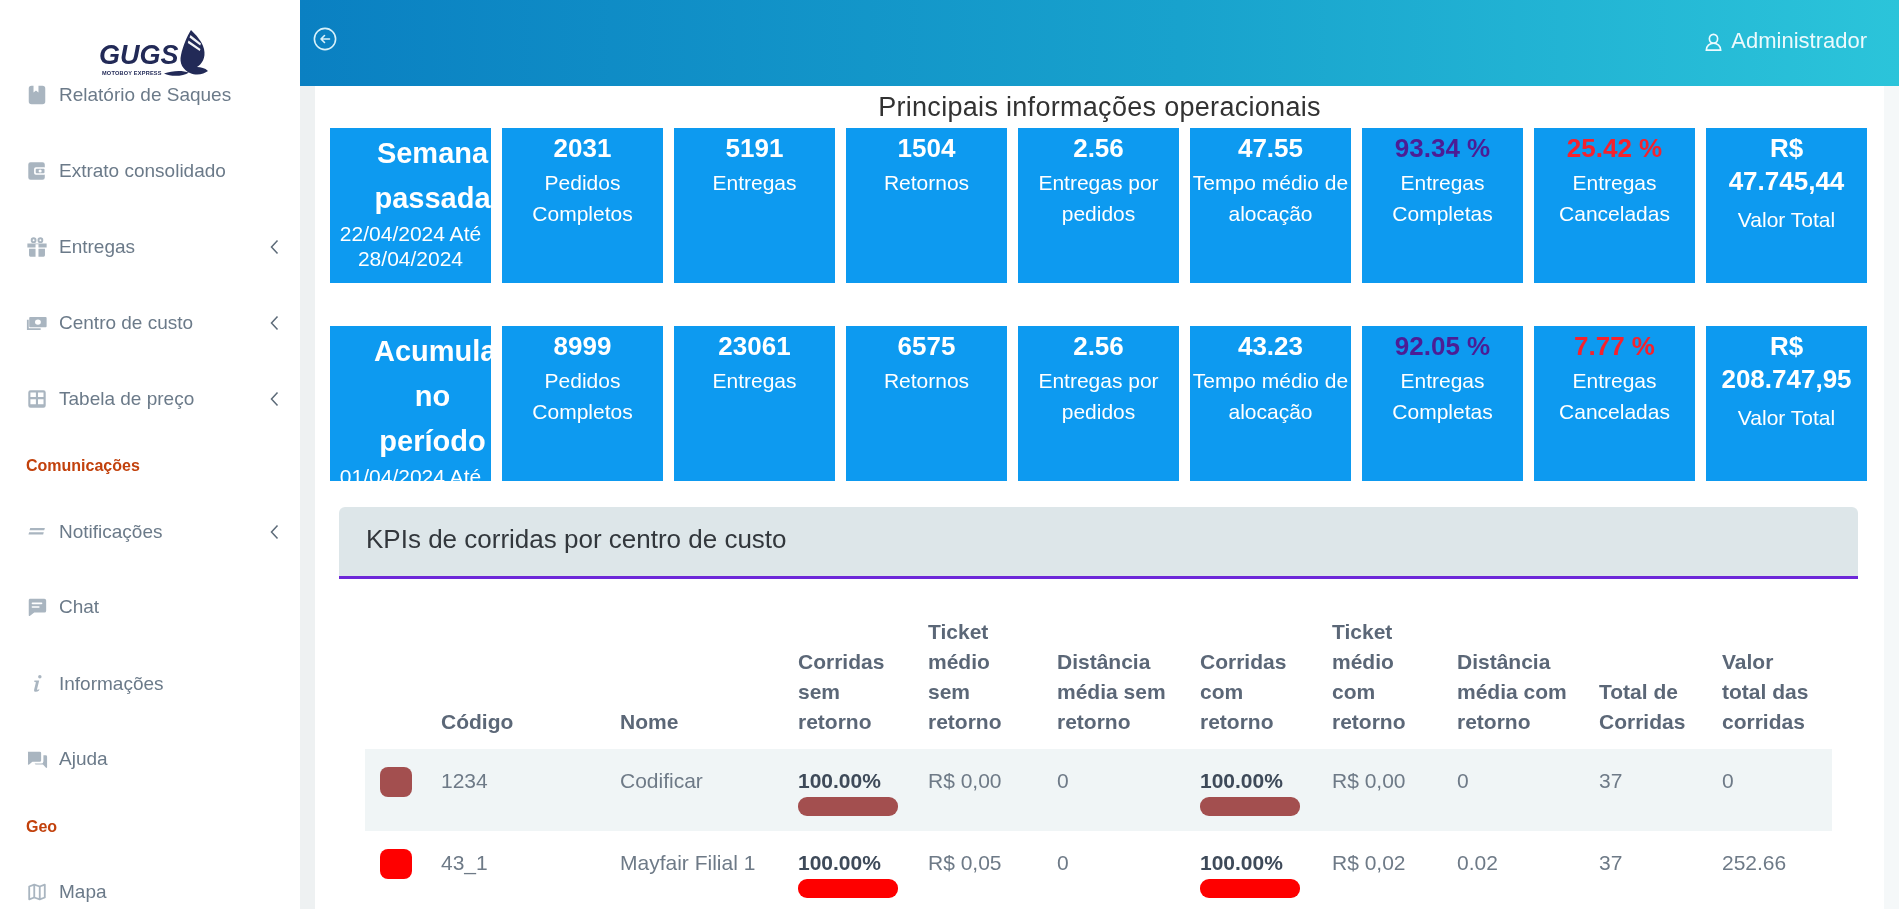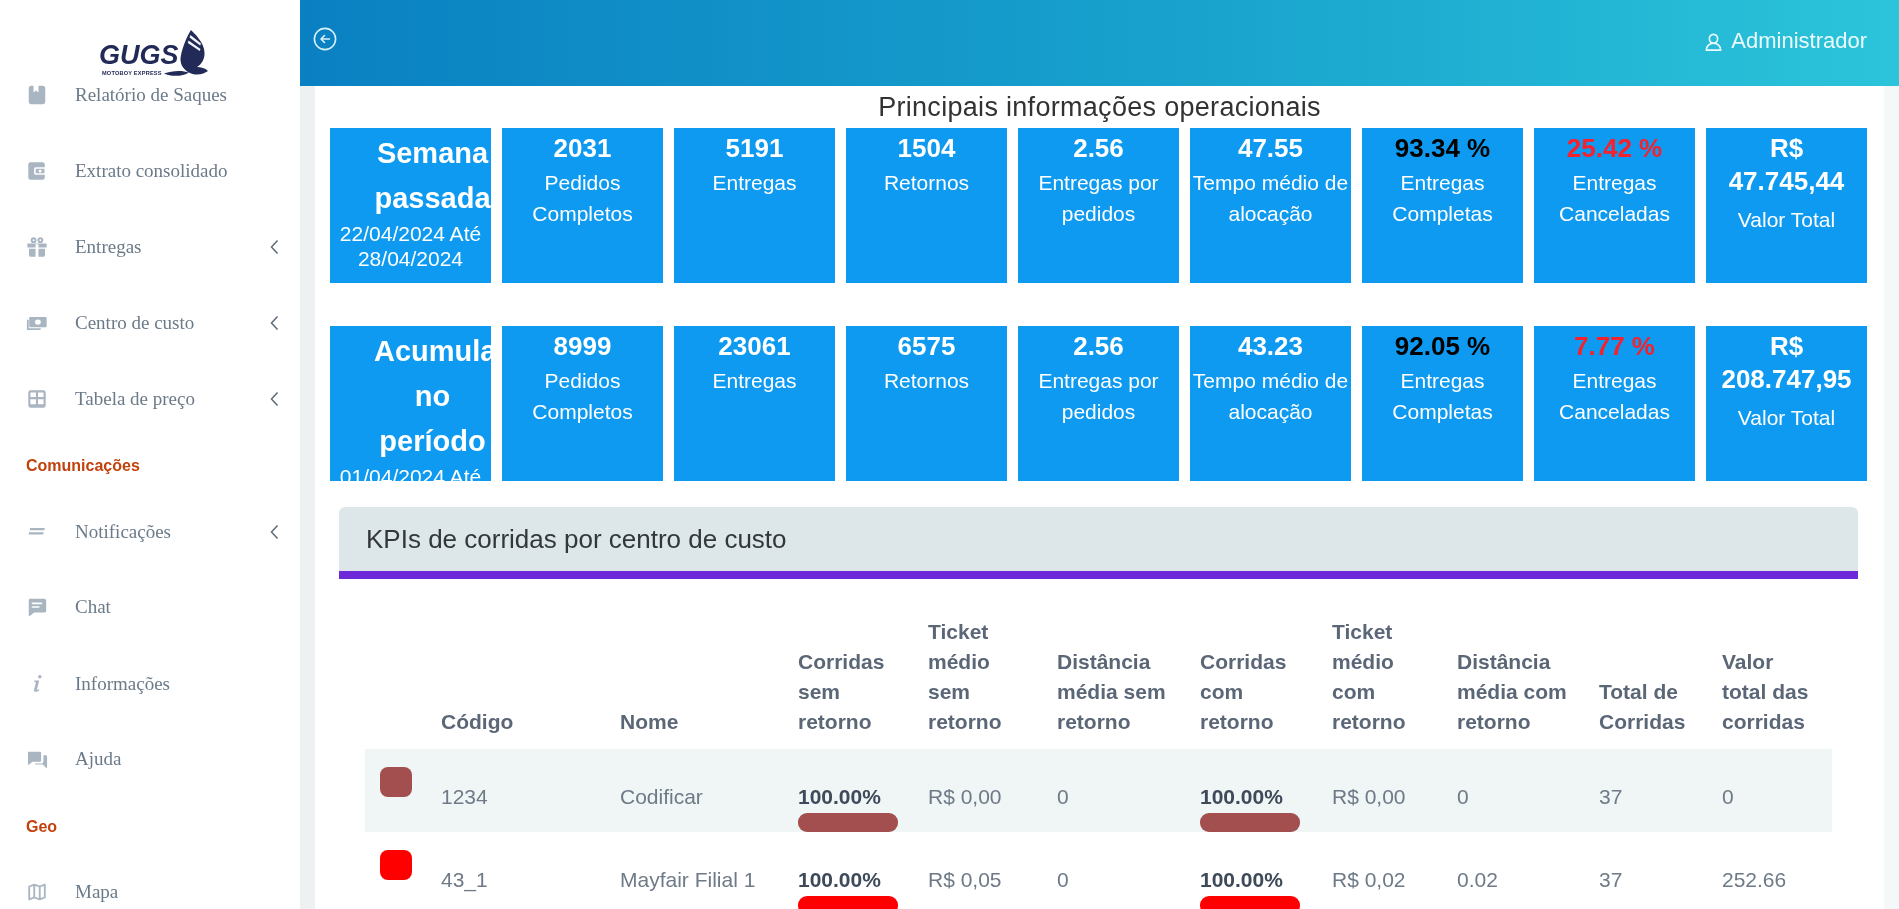--- a/index.html
+++ b/index.html
@@ -6,22 +6,22 @@
   * { margin:0; padding:0; box-sizing:border-box; }
   html,body { width:1899px; height:909px; overflow:hidden; background:#fff;
     font-family:"Liberation Sans", sans-serif; }
 
   
   #sidebar { position:absolute; left:0; top:0; width:300px; height:909px;
     background:#fff; z-index:5; }
   .menu-item { position:absolute; left:0; width:300px; height:40px; }
   .menu-item .mi-icon { position:absolute; left:26px; top:50%;
     transform:translateY(-50%); width:22px; height:22px; color:#a9b5c0; }
-  .menu-item .mi-text { position:absolute; left:75px; top:50%;
-    transform:translateY(-50%); font-size:19px; color:#6b7a89; white-space:nowrap;font-family:Liberation Serif, serif; }
+  .menu-item .mi-text { position:absolute; left:59px; top:50%;
+    transform:translateY(-50%); font-size:19px; color:#6b7a89; white-space:nowrap; }
   .menu-item .mi-chev { position:absolute; right:21px; top:50%;
     transform:translateY(-50%); width:9px; height:17px; }
   .menu-label { position:absolute; left:26px; font-size:16px; font-weight:bold;
     color:#c2410c; transform:translateY(-50%); }
 
   
   #topbar { position:absolute; left:300px; top:0; width:1599px; height:86px;
     background:linear-gradient(90deg,#0a80c2 0%, #18a2cd 55%, #2bc4da 100%); z-index:4; }
   #backbtn { position:absolute; left:13px; top:27px; width:24px; height:24px; }
   #admin { position:absolute; right:32px; top:-2px; height:86px; display:flex;
@@ -35,37 +35,37 @@
   #scrollR { position:absolute; right:0; top:0; width:15px; height:823px; background:#f5f8f9; }
   #title { position:absolute; left:15px; top:6px; width:1569px; text-align:center;
     font-size:27px; letter-spacing:0.3px; color:#323232; }
 
   .cardrow { position:absolute; left:30px; display:flex; gap:11px; }
   .card { width:161px; height:155px; background:#0d9af0; color:#fff; text-align:center; }
   .card .num { font-size:26px; font-weight:bold; margin-top:4px; line-height:33px; }
   .card .lbl { font-size:21px; line-height:31px; margin-top:2px; }
   .card.first .t { font-size:29px; font-weight:bold; line-height:45px; margin-top:3px;margin-left:44px; }
   .card.first .d { font-size:21px; line-height:25px; margin-top:0; }
-  .green { color:#000000; }
+  .green { color:#4c1d95; }
   .red { color:#f5222d; }
 
   #band { position:absolute; left:39px; top:421px; width:1519px; height:72px;
-    background:#dde6e9; border-bottom:8px solid #6d28d9; border-radius:6px 6px 0 0; }
+    background:#dde6e9; border-bottom:3px solid #6d28d9; border-radius:6px 6px 0 0; }
   #band span { position:absolute; left:27px; top:17px; font-size:26px; color:#32373c; }
 
   #tablewrap { position:absolute; left:65px; top:494px; width:1467px; }
   table { border-collapse:collapse; table-layout:fixed; width:1467px; }
   col.c0{width:76px;} col.c1{width:179px;} col.c2{width:178px;} col.c3{width:130px;}
   col.c4{width:129px;} col.c5{width:143px;} col.c6{width:132px;} col.c7{width:125px;}
   col.c8{width:142px;} col.c9{width:123px;} col.c10{width:110px;}
   thead td { vertical-align:bottom; height:169px; padding:0 0 12px 0;
     font-weight:bold; font-size:21px; line-height:30px; color:#5b6777; }
   tbody tr { height:82px; }
   tbody tr.stripe { background:#f0f5f6; }
-  tbody td { vertical-align:top; padding-top:36px; font-size:21px; color:#6e7a87; }
+  tbody td { vertical-align:top; padding-top:20px; font-size:21px; color:#6e7a87; }
   td .strong { font-weight:bold; color:#3e4a59; }
   .swatch { width:32px; height:30px; border-radius:8px; margin-left:15px; }
   td.sw { padding-top:18px; }
   .bar { height:19px; width:100px; border-radius:9px; margin-top:4px; }
   .brown { background:#a34f4f; }
   .pure-red { background:#fe0000; }
 </style>
 </head>
 <body>
 

